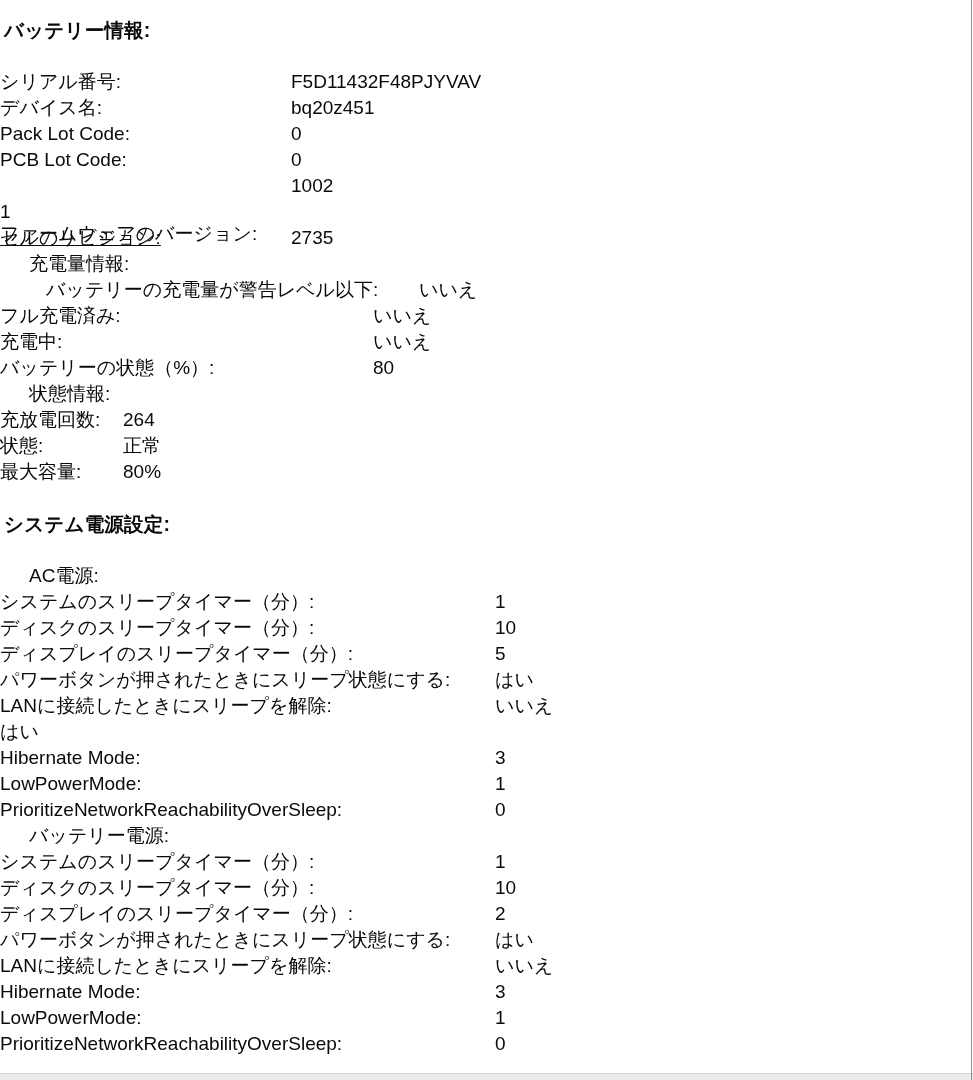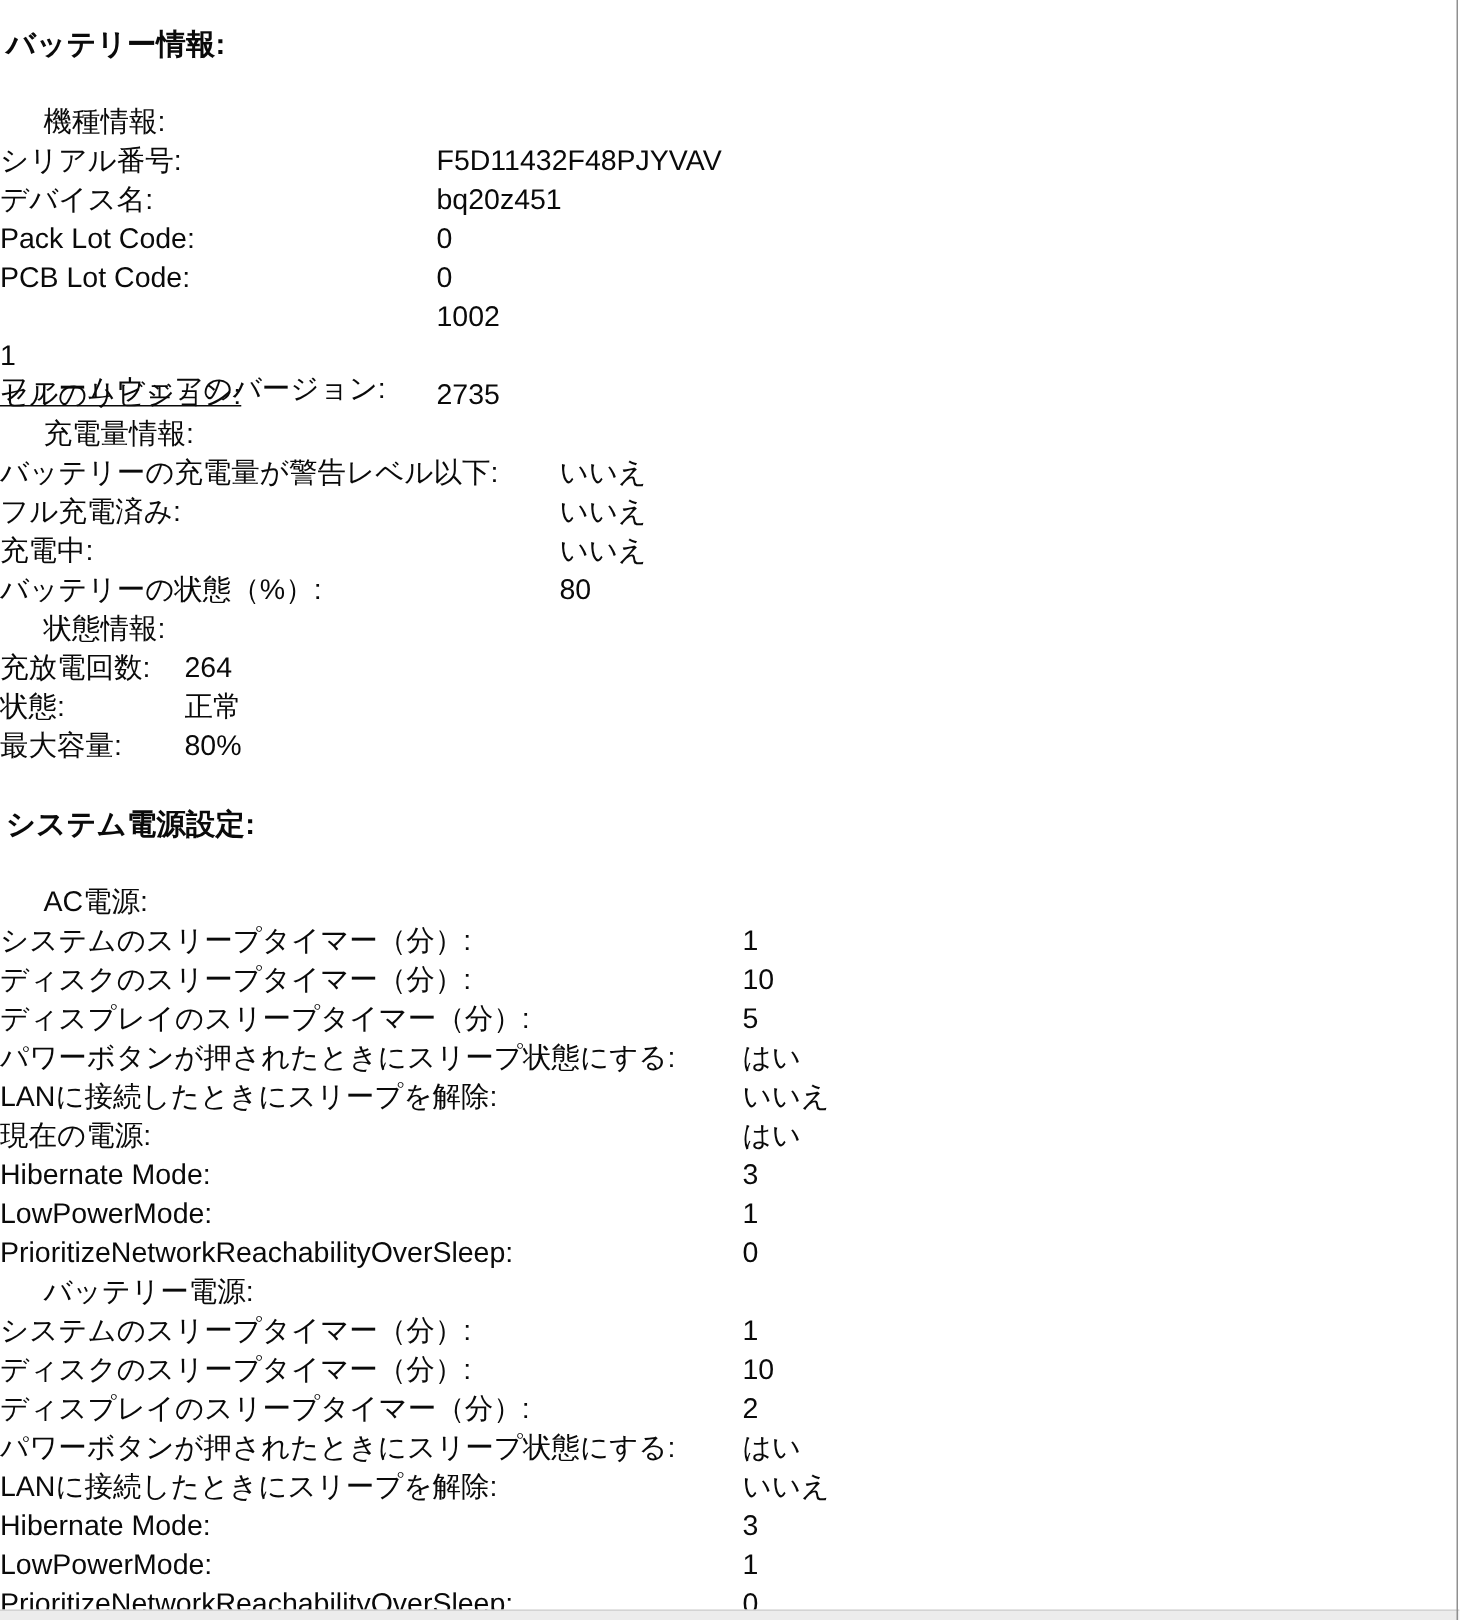--- a/index.html
+++ b/index.html
@@ -70,21 +70,20 @@
     box-sizing: border-box;
     z-index: 4;
   }
 </style>
 </head>
 <body>
 
 <div class="report" id="report-root">
     <div class="line section-title">バッテリー情報:</div>
     <div class="line spacer"></div>
-    <div class="line group-header">機種情報:</div>
     <div class="line info-row">
       <span class="row-label" style="flex-basis: 291px;">シリアル番号:</span>
       <span class="row-value">F5D11432F48PJYVAV</span>
     </div>
     <div class="line info-row">
       <span class="row-label" style="flex-basis: 291px;">デバイス名:</span>
       <span class="row-value">bq20z451</span>
     </div>
     <div class="line info-row">
       <span class="row-label" style="flex-basis: 291px;">Pack Lot Code:</span>
@@ -100,21 +99,21 @@
     </div>
     <div class="line info-row">
       <span class="row-value">1</span>
     </div>
     <div class="line info-row">
       <span class="row-label" style="flex-basis: 291px; text-decoration: underline;">セルのリビジョン:</span>
       <span class="row-value">2735</span>
     </div>
     <div class="line group-header">充電量情報:</div>
     <div class="line info-row">
-      <span class="row-label" style="flex-basis: 373px;">バッテリーの充電量が警告レベル以下:</span>
+      <span class="row-label" style="flex-basis: 373px; margin-left: 46px;">バッテリーの充電量が警告レベル以下:</span>
       <span class="row-value">いいえ</span>
     </div>
     <div class="line info-row">
       <span class="row-label" style="flex-basis: 373px;">フル充電済み:</span>
       <span class="row-value">いいえ</span>
     </div>
     <div class="line info-row">
       <span class="row-label" style="flex-basis: 373px;">充電中:</span>
       <span class="row-value">いいえ</span>
     </div>
@@ -153,21 +152,20 @@
     </div>
     <div class="line info-row">
       <span class="row-label" style="flex-basis: 495px;">パワーボタンが押されたときにスリープ状態にする:</span>
       <span class="row-value">はい</span>
     </div>
     <div class="line info-row">
       <span class="row-label" style="flex-basis: 495px;">LANに接続したときにスリープを解除:</span>
       <span class="row-value">いいえ</span>
     </div>
     <div class="line info-row">
-      <span class="row-label" style="flex-basis: 495px;">現在の電源:</span>
       <span class="row-value">はい</span>
     </div>
     <div class="line info-row">
       <span class="row-label" style="flex-basis: 495px;">Hibernate Mode:</span>
       <span class="row-value">3</span>
     </div>
     <div class="line info-row">
       <span class="row-label" style="flex-basis: 495px;">LowPowerMode:</span>
       <span class="row-value">1</span>
     </div>

